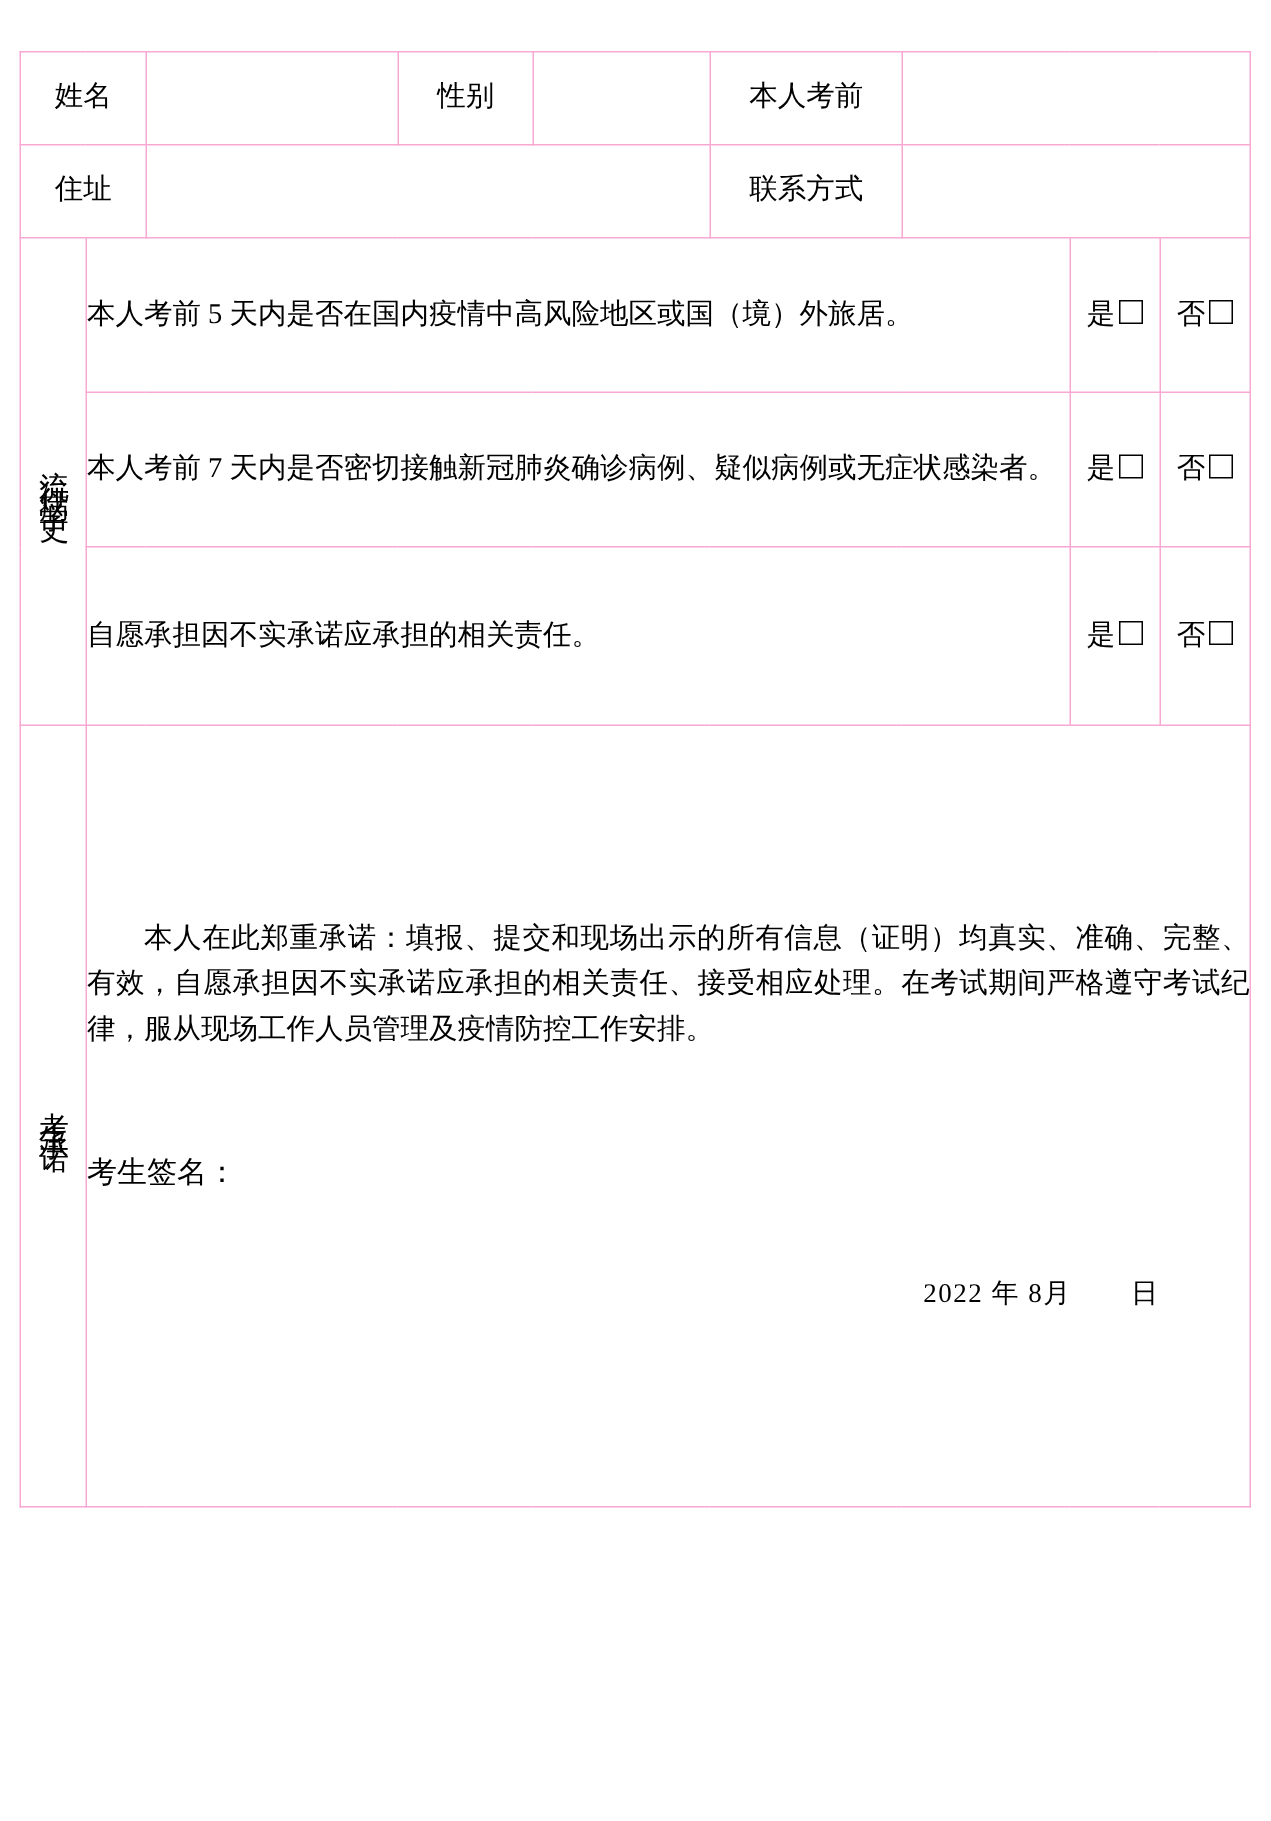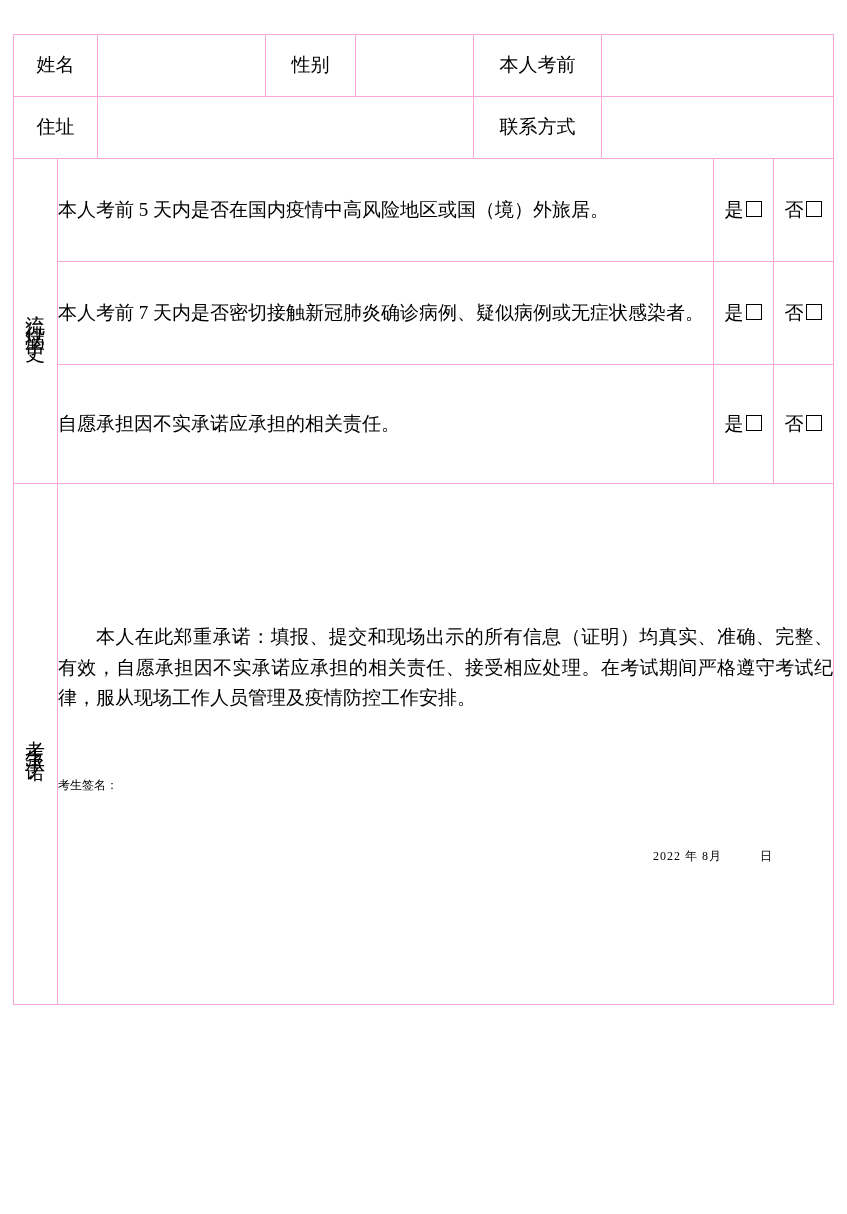--- a/index.html
+++ b/index.html
@@ -90,26 +90,25 @@
     vertical-align: top;
     height: 520px;
   }
   .pledge-body p {
     margin: 0;
     text-indent: 2em;
     text-align: justify;
   }
   .sign-line {
     margin-top: 64px;
-    font-size: 12px;
-    font-family: Liberation Mono, monospace;
+    font-size: 20px;
   }
   .date-line {
     margin-top: 50px;
-    font-size: 12px;
+    font-size: 18px;
     text-align: right;
     padding-right: 60px;
     letter-spacing: 1px;
   }
   .date-line .gap {
     display: inline-block;
     width: 34px;
   }
   .box {
     display: inline-block;

